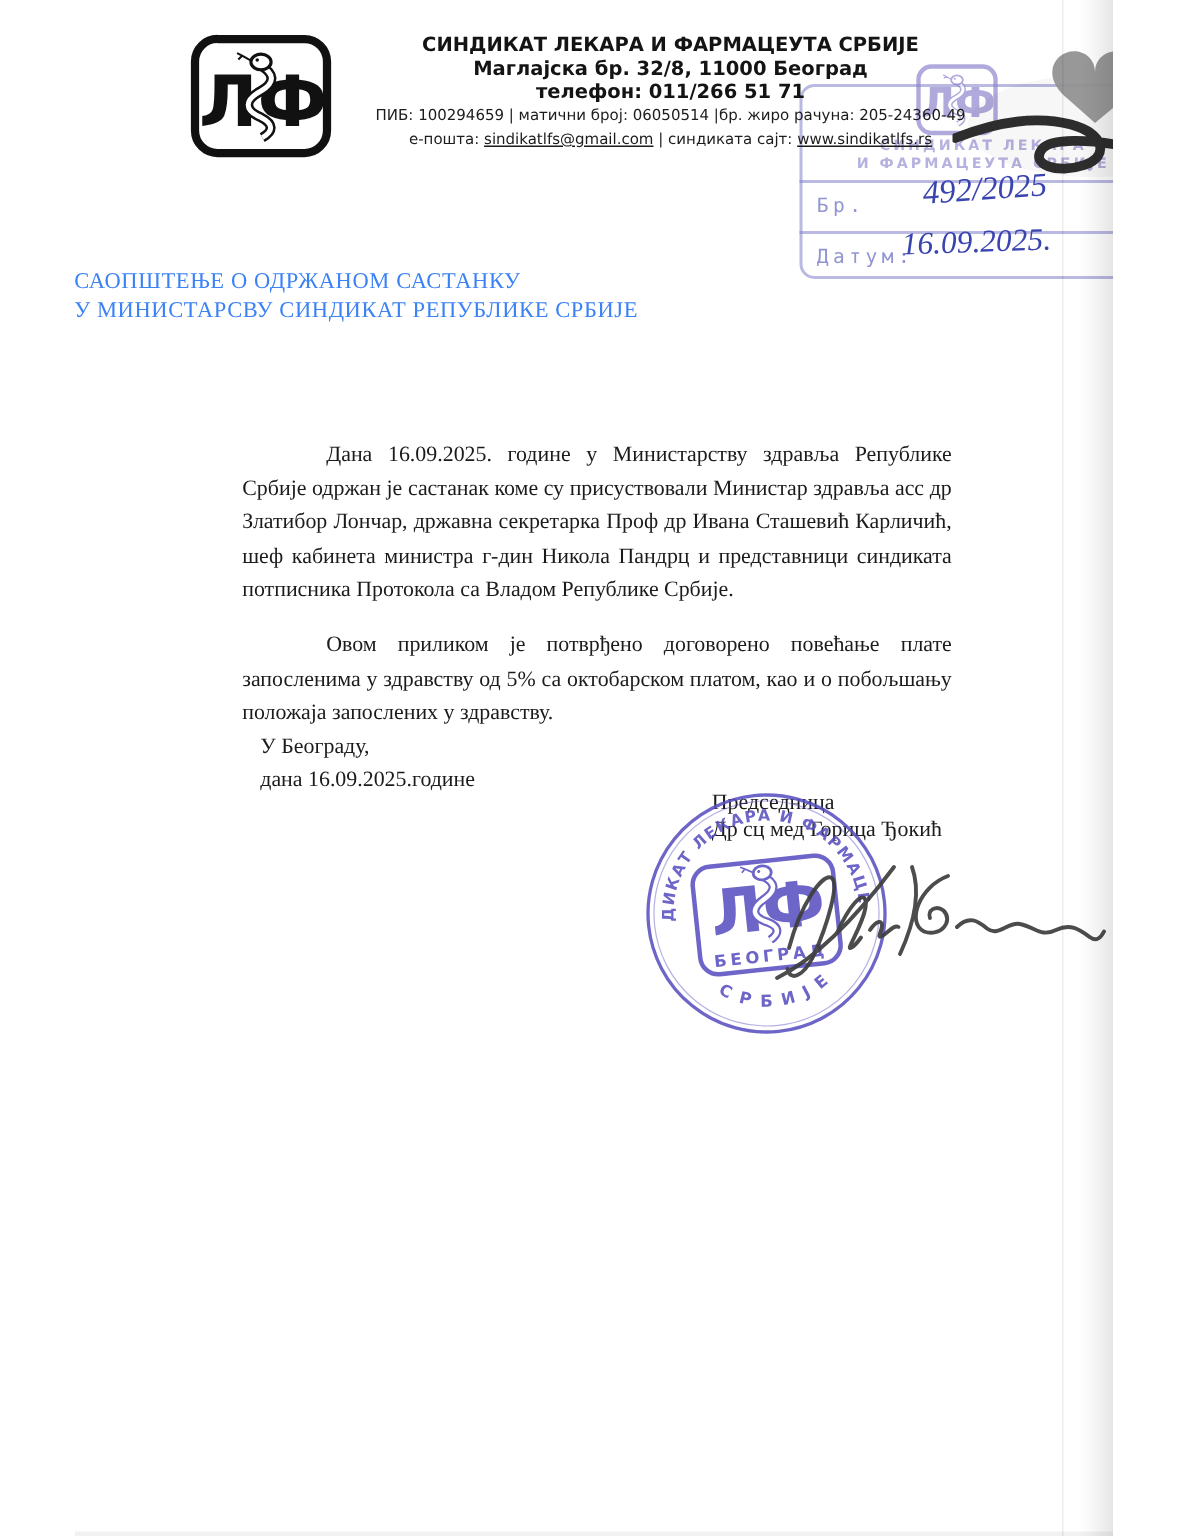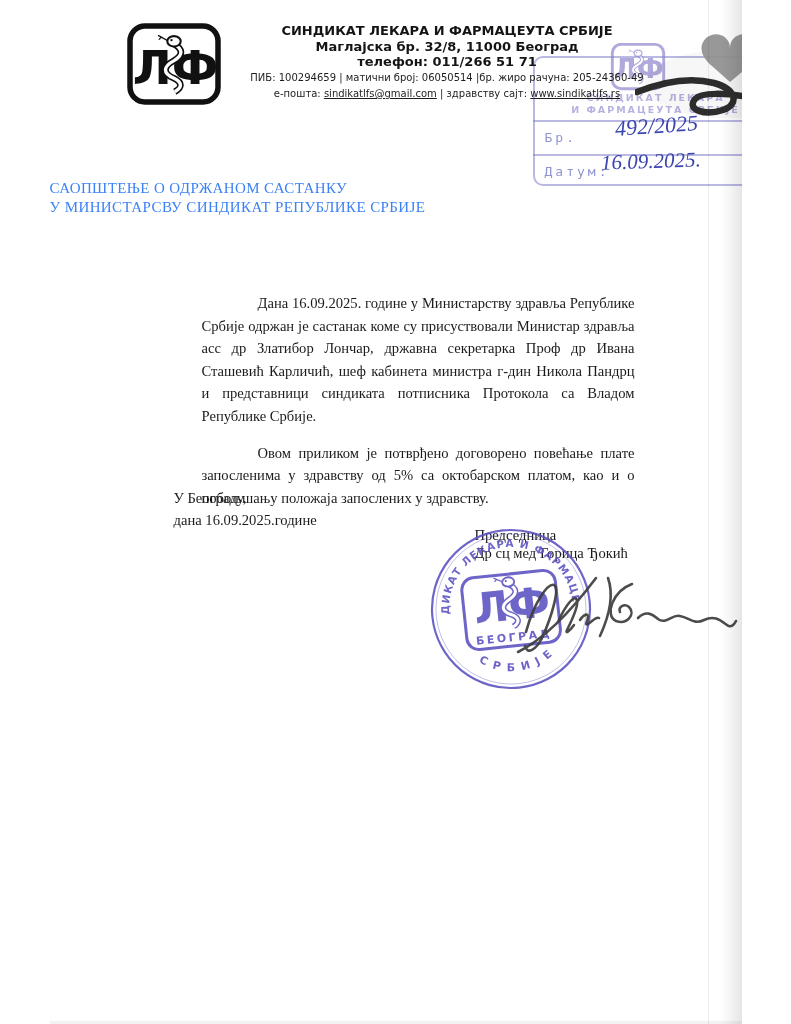--- a/index.html
+++ b/index.html
@@ -42,21 +42,21 @@
   .stamp-value.v2 { left:68px; top:-7px; font-size:21px; transform:rotate(-2deg); }
   .logo-stamp-small { position:absolute; left:560px; top:42px; width:56px; height:49px; color:#8b82cc; opacity:.68; z-index:2; }
   .heart-art { position:absolute; left:585px; top:26px; width:180px; height:96px; z-index:3; }
   
   .doc-title {
     position:absolute; left:0; right:0; top:179px; text-align:left;
     font-size:15px; line-height:18.6px; letter-spacing:.4px; color:#3b82f6;
   }
   
   .doc-body { position:absolute; left:112px; right:107px; top:292px; font-size:14.6px; line-height:22.6px; text-align:justify; }
-  .doc-body p { text-indent:56px;margin-left:40px; }
+  .doc-body p { text-indent:56px; }
   .doc-body p + p { margin-top:14px; }
   
   .closing { position:absolute; left:124px; top:488px; font-size:14.6px; line-height:21.5px; }
   .signatory { position:absolute; left:425px; top:527px; width:285px; text-align:left; font-size:14.6px; line-height:17.6px; z-index:2; }
   .round-stamp { position:absolute; left:376px; top:524px; width:170px; height:170px; z-index:3; color:#5a50c0; opacity:.88; }
   .signature-ink { position:absolute; left:462px; top:570px; width:228px; height:92px; z-index:4; }
   
   .scan-edge-right { position:absolute; top:0; bottom:0; right:0; width:22px; z-index:9;
     background:linear-gradient(to right, rgba(0,0,0,0) 0%, rgba(0,0,0,0.04) 45%, rgba(0,0,0,0.10) 100%); }
   .scan-line-right { position:absolute; top:0; bottom:0; right:33px; width:1px; background:rgba(0,0,0,.07); z-index:9; }
@@ -86,21 +86,21 @@
   <svg class="logo-main" viewBox="0 0 96 84" xmlns="http://www.w3.org/2000/svg">
     <rect x="4" y="4" width="88" height="76" rx="15" fill="#ffffff" stroke="#111111" stroke-width="5.5"></rect>
     <use href="#lf-mark" x="6" y="9" width="84" height="66"></use>
   </svg>
 
   <div class="header-center">
     <div class="h-bold">СИНДИКАТ ЛЕКАРА И ФАРМАЦЕУТА СРБИЈЕ</div>
     <div class="h-bold">Маглајска бр. 32/8, 11000 Београд</div>
     <div class="h-bold">телефон: 011/266 51 71</div>
     <div class="h-reg">ПИБ: 100294659 | матични број: 06050514 |бр. жиро рачуна: 205-24360-49</div>
-    <div class="h-reg"><span>е-пошта: </span><span class="h-link">sindikatlfs@gmail.com</span><span> | здравству сајт: </span><span class="h-link">www.sindikatlfs.rs</span></div>
+    <div class="h-reg"><span>е-пошта: </span><span class="h-link">sindikatlfs@gmail.com</span><span> | синдиката сајт: </span><span class="h-link">www.sindikatlfs.rs</span></div>
   </div>
 
   <div class="stamp-box">
     <div class="stamp-org">
       <div>СИНДИКАТ ЛЕКАРА</div>
       <div>И ФАРМАЦЕУТА СРБИЈЕ</div>
     </div>
     <div class="stamp-row r1">
       <span class="stamp-label">Бр.</span>
       <span class="stamp-value v1">492/2025</span>

